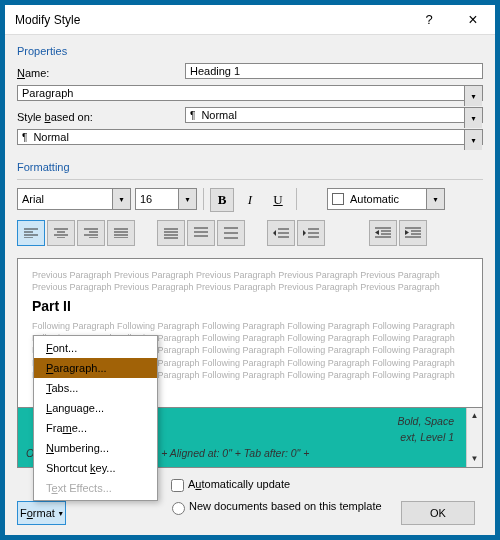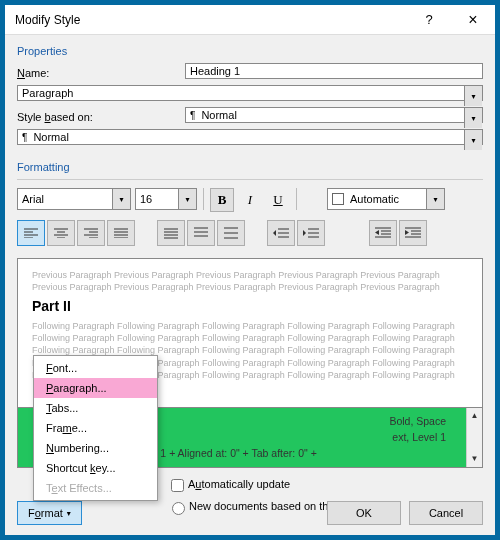--- a/index.html
+++ b/index.html
@@ -25,32 +25,32 @@
   .combo .carrow { width:18px;height:22px;border:1px solid #888;border-left:none;background:#e1e1e1;display:flex;align-items:center;justify-content:center;font-size:8px; }
   .tbtn2 { width:24px;height:24px;border:1px solid transparent;display:flex;align-items:center;justify-content:center;font-family:"Times New Roman",serif;font-size:13px; }
   .sep { width:1px;height:22px;background:#bbb;margin:0 2px; }
   .alignrow { display:flex;align-items:center;gap:2px;margin:6px 0 10px 0; padding:2px 0;}
   .abtn { width:28px;height:26px;border:1px solid #adadad;background:#e1e1e1;display:flex;align-items:center;justify-content:center; }
   .abtn.active { background:#cde6f7;border-color:#2a8dd4; }
   .abtn svg { display:block; }
   .gap { width:18px; }
   .preview { border:1px solid #888;background:#fff;height:150px;padding:10px 14px;overflow:hidden;font-size:9px;color:#b0b0b0;line-height:1.35; position:relative;}
   .preview .sample { color:#000;font-weight:bold;font-size:14px;font-family:Arial,sans-serif;margin:4px 0; }
-  .desc { background:#22c55e;border:1px solid #888;border-top:none;padding:6px 16px;font-size:10.5px;color:#333;line-height:1.5; height:60px; overflow:hidden; position:relative;}
+  .desc { background:#14b8a6;border:1px solid #888;border-top:none;padding:6px 8px;font-size:10.5px;color:#333;line-height:1.5; height:60px; overflow:hidden; position:relative;font-style:italic;}
   .desc .vscroll{position:absolute;right:0;top:0;width:16px;height:100%;background:#f0f0f0;border-left:1px solid #ccc;display:flex;flex-direction:column;align-items:center;justify-content:space-between;font-size:8px;padding:2px 0;}
   .checks { margin-top:8px;padding-left:150px; }
   .checks label { display:block;margin-bottom:4px; font-size:11px;}
   .checks input { vertical-align:middle;margin-right:4px; }
   .footer { position:absolute;bottom:10px;left:12px;right:12px;display:flex;align-items:center; }
   .btn { height:24px;padding:0 14px;border:1px solid #adadad;background:#e1e1e1;font-size:11px;display:flex;align-items:center; }
   .footer .spacer { flex:1; }
-  .format-btn { border:1px solid #2a8dd4;background:#cde6f7;height:24px;padding:0 10px;display:flex;align-items:center;font-size:11px; }
+  .format-btn { border:1px solid #2a8dd4;background:#cde6f7;height:24px;padding:0 2px;display:flex;align-items:center;font-size:11px; }
   .menu { position:absolute; left:28px; bottom:34px; width:125px; background:#fff; border:1px solid #999; box-shadow:2px 2px 6px rgba(0,0,0,0.25); padding:2px 0; z-index:10;}
   .menu .mi { padding:4px 12px; font-size:11px; }
-  .menu .mi.hover { background:#f9a8d4; }
+  .menu .mi.hover { background:#a16207; }
   .menu .mi.disabled { color:#aaa; }
   .menu .mi u { text-decoration: underline; }
   .underline-accesskey u { text-decoration: underline; }
 </style>
 </head>
 <body>
 
 <div class="dialog">
 
   <div class="titlebar">
@@ -226,29 +226,29 @@
     <div class="checks">
       <label><input type="checkbox" style=""><span class="underline-accesskey">A<u>u</u>tomatically update</span></label>
       <label><input type="radio" style=""><span>New documents based on this template</span></label>
     </div>
   </div>
 
   <div class="menu">
     <div class="mi underline-accesskey"><u>F</u>ont...</div>
     <div class="mi hover underline-accesskey"><u>P</u>aragraph...</div>
     <div class="mi underline-accesskey"><u>T</u>abs...</div>
+    <div class="mi underline-accesskey"><u>L</u>anguage...</div>
     <div class="mi underline-accesskey">Fra<u>m</u>e...</div>
     <div class="mi underline-accesskey"><u>N</u>umbering...</div>
     <div class="mi underline-accesskey">Shortcut <u>k</u>ey...</div>
     <div class="mi disabled underline-accesskey">T<u>e</u>xt Effects...</div>
   </div>
 
   <div class="footer">
     <div class="format-btn">
       <span class="underline-accesskey">F<u>o</u>rmat</span>
         <span style="margin-left:4px;font-size:8px;">▾</span>
     </div>
     <div class="spacer"></div>
     <div class="btn" style="margin-right:8px;width:74px;justify-content:center;">OK</div>
-    <div class="btn" style="width:74px;justify-content:center;">Cancel</div>
   </div>
 
 </div>
 
 </body></html>

